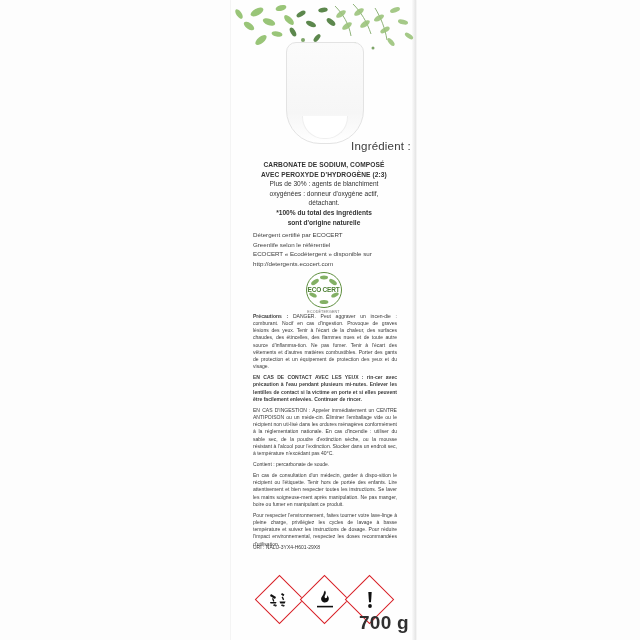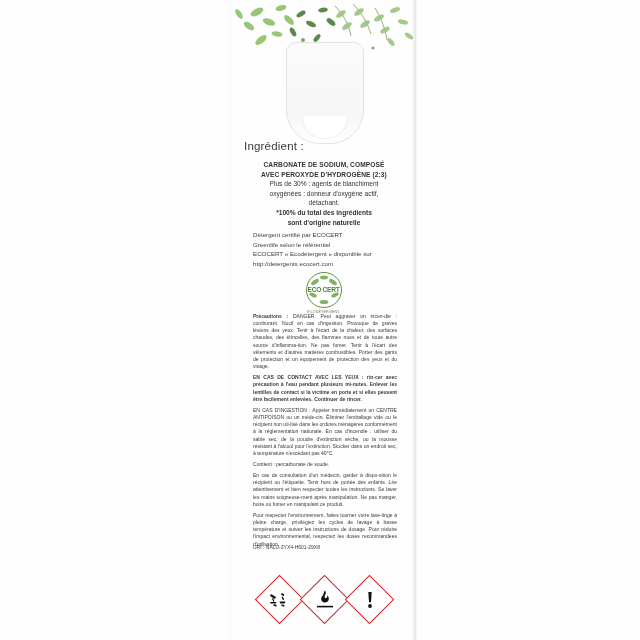--- a/index.html
+++ b/index.html
@@ -72,24 +72,24 @@
     transform: translateX(-50%);
     width: 44px;
     height: 22px;
     border-radius: 0 0 22px 22px;
     background: #ffffff;
     border: 1px solid #efefef;
     border-top: none;
   }
   .heading-ingredient {
     position: absolute;
-    left: 244px;
+    left: 226px;
     top: 140px;
     width: 185px;
-    text-align: left;
+    text-align: right;
     font-size: 11.5px;
     color: #3c3c3c;
     letter-spacing: 0.2px;
   }
   .ing-block {
     position: absolute;
     left: 253px;
     top: 160px;
     width: 142px;
     font-size: 6.6px;
@@ -368,14 +368,15 @@
         <svg width="22" height="22" viewBox="0 0 22 22">
           <g fill="#111">
             <path d="M9.3 3 h3.4 l-0.7 10.2 h-2 z"></path>
             <circle cx="11" cy="17" r="1.9"></circle>
           </g>
         </svg>
       </div>
     </div>
   </div>
 
+  <div class="weight">700 g</div>
 
 </div>
 
 </body></html>

